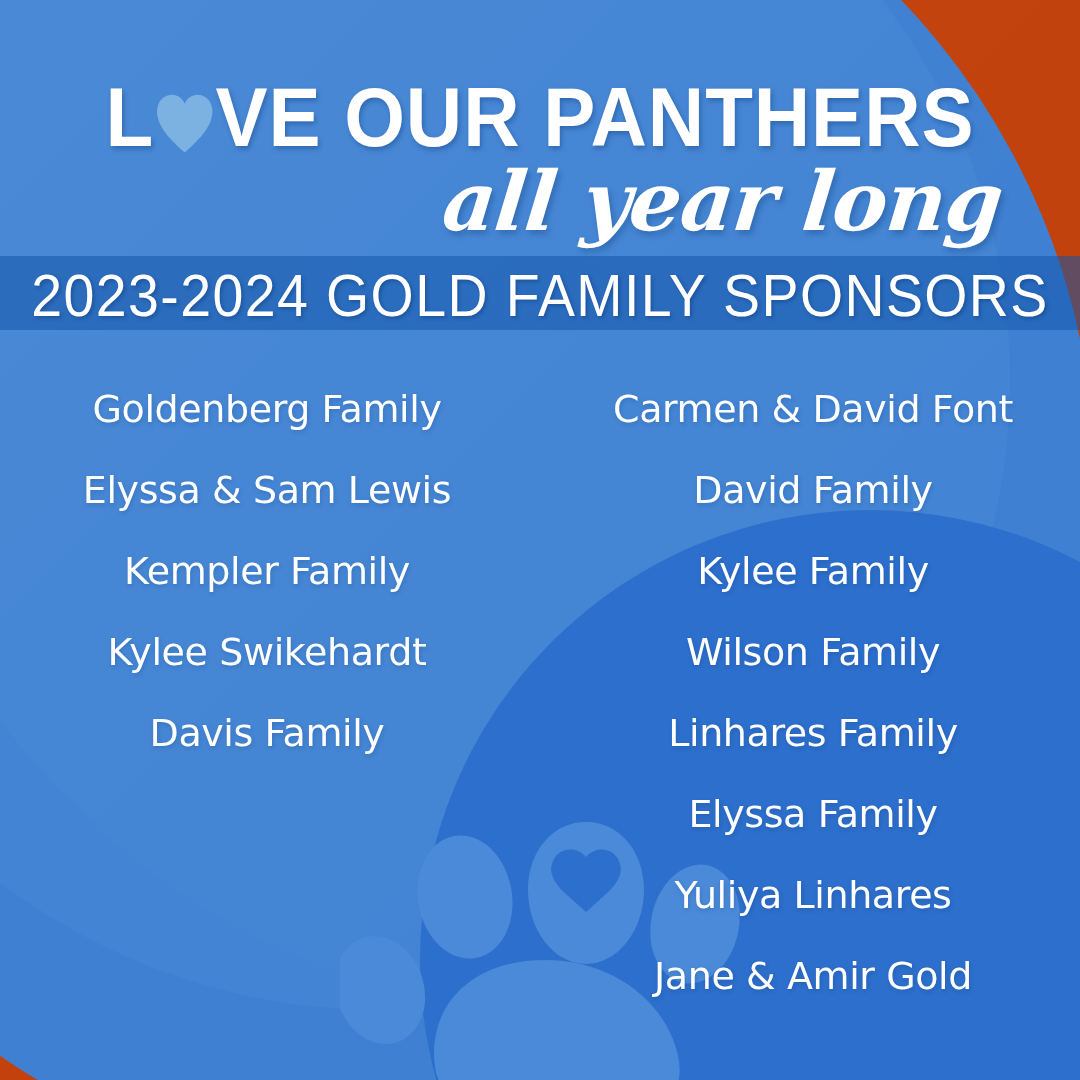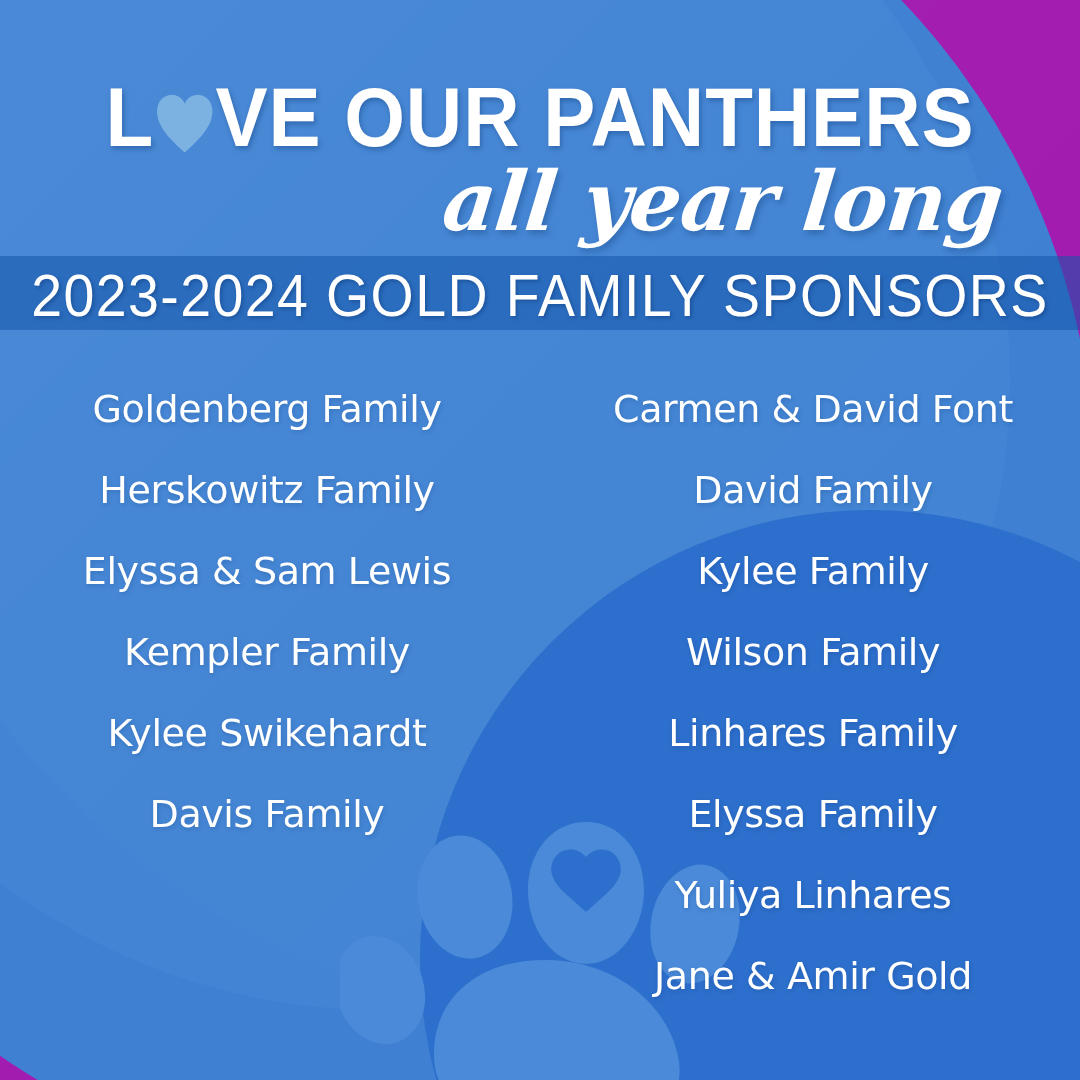--- a/index.html
+++ b/index.html
@@ -3,21 +3,21 @@
 <meta charset="utf-8">
 <style>
   html,body{margin:0;padding:0;}
   body{
     width:1080px;height:1080px;overflow:hidden;
     font-family:"Liberation Sans",sans-serif;
     background:#2d6fcc;
   }
   #poster{
     position:relative;width:1080px;height:1080px;overflow:hidden;
-    background:#a21caf;
+    background:#c2410c;
   }
 
   
   .bg-layer{position:absolute;inset:0;overflow:hidden;pointer-events:none;}
 
   .bg-circle-big{
     position:absolute;
     left:-300px;top:-215px;
     width:1395px;height:1395px;
     border-radius:50%;
@@ -165,21 +165,20 @@
   </div>
 
   <div class="subtitle">all year long</div>
 
   <div class="banner"></div>
   <div class="banner-text">2023-2024 GOLD FAMILY SPONSORS</div>
 
   <div class="sponsors">
     <div class="col col-left">
       <div class="name">Goldenberg Family</div>
-      <div class="name">Herskowitz Family</div>
       <div class="name">Elyssa &amp; Sam Lewis</div>
       <div class="name">Kempler Family</div>
       <div class="name">Kylee Swikehardt</div>
       <div class="name">Davis Family</div>
     </div>
     <div class="col col-right">
       <div class="name">Carmen &amp; David Font</div>
       <div class="name">David Family</div>
       <div class="name">Kylee Family</div>
       <div class="name">Wilson Family</div>

